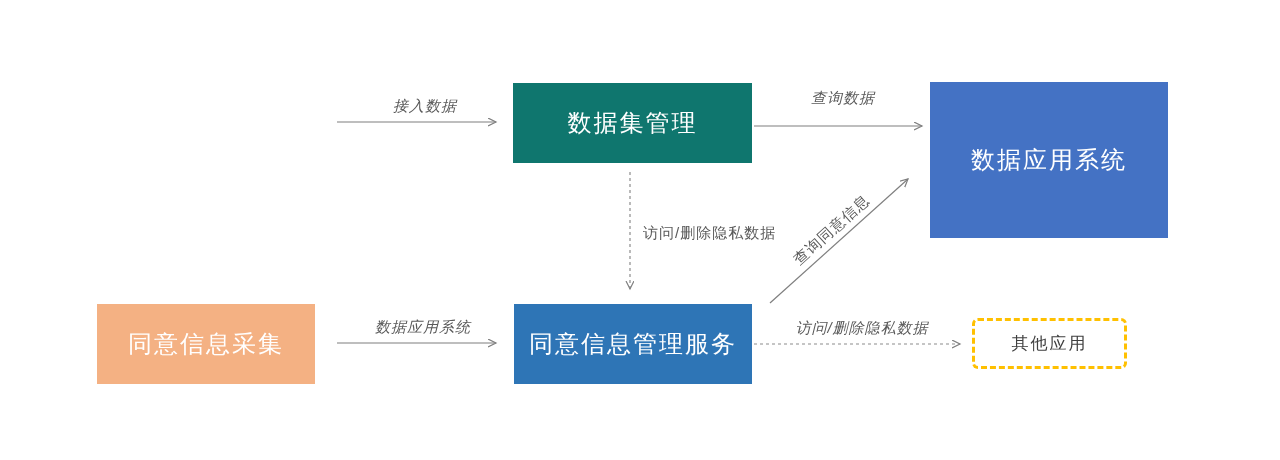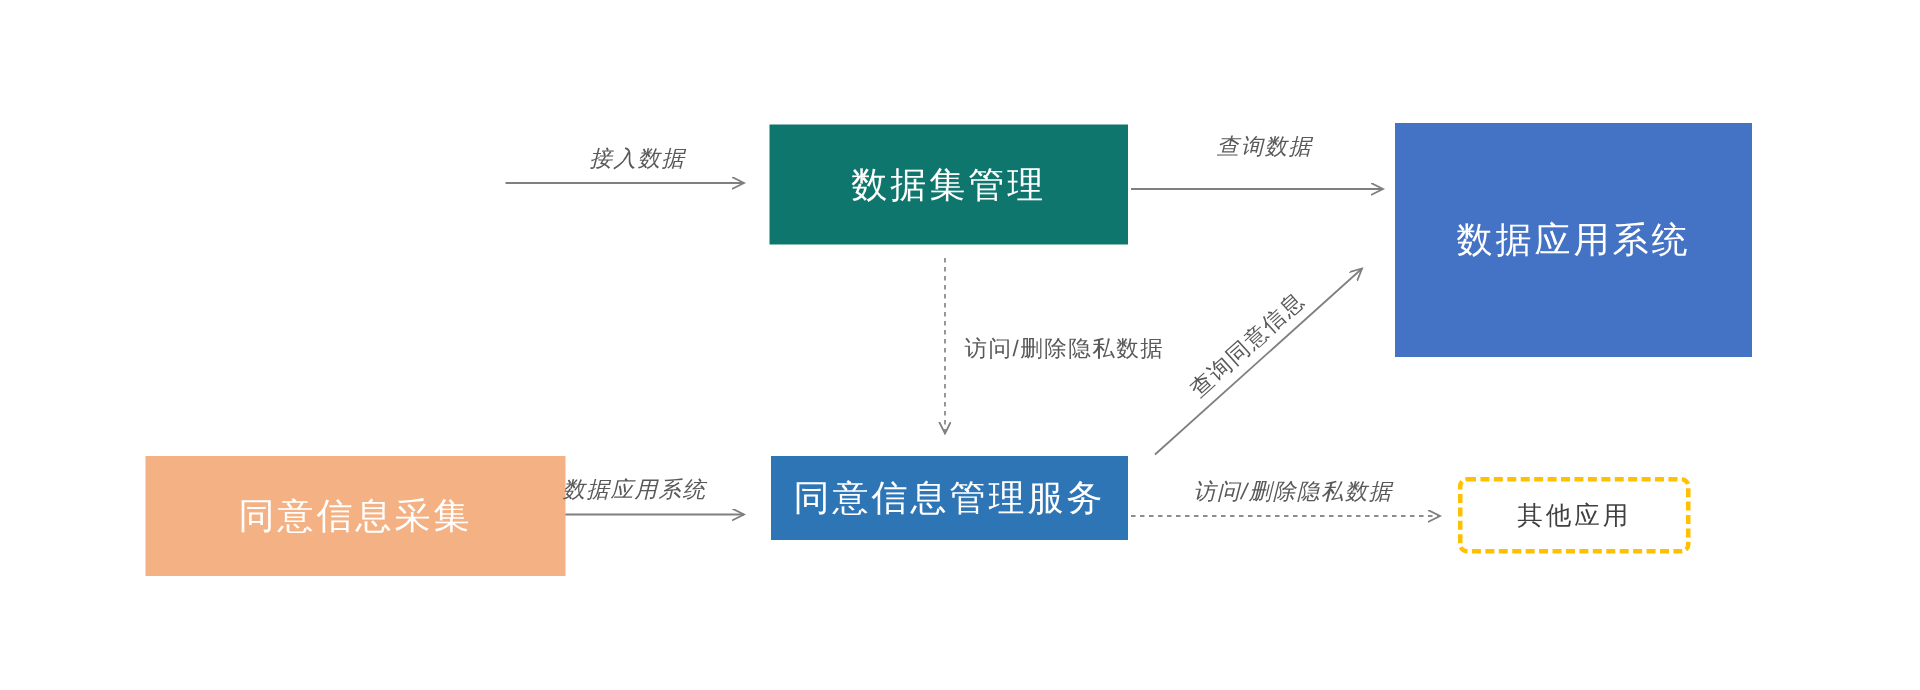--- a/index.html
+++ b/index.html
@@ -17,22 +17,22 @@
     color:#fff;
     font-size:24px;
     letter-spacing:2px;
     font-weight:400;
     box-sizing:border-box;
     text-align:center;
   }
   .n1{left:97px;top:83px;width:238px;height:78px;}
   .n2{left:513px;top:83px;width:239px;height:80px;}
   .n3{left:930px;top:82px;width:238px;height:156px;}
-  .n4{left:97px;top:304px;width:280px;height:80px;}
-  .n5{left:514px;top:304px;width:238px;height:56px;}
+  .n4{left:97px;top:304px;width:218px;height:80px;}
+  .n5{left:514px;top:304px;width:238px;height:80px;}
   .n6{
     left:972px;top:318px;width:155px;height:51px;
     border:3px dashed #FFC000;
     border-radius:6px;
     background:#ffffff;
     color:#404040;
     font-size:17px;
     letter-spacing:2px;
     justify-content:center;
   }

